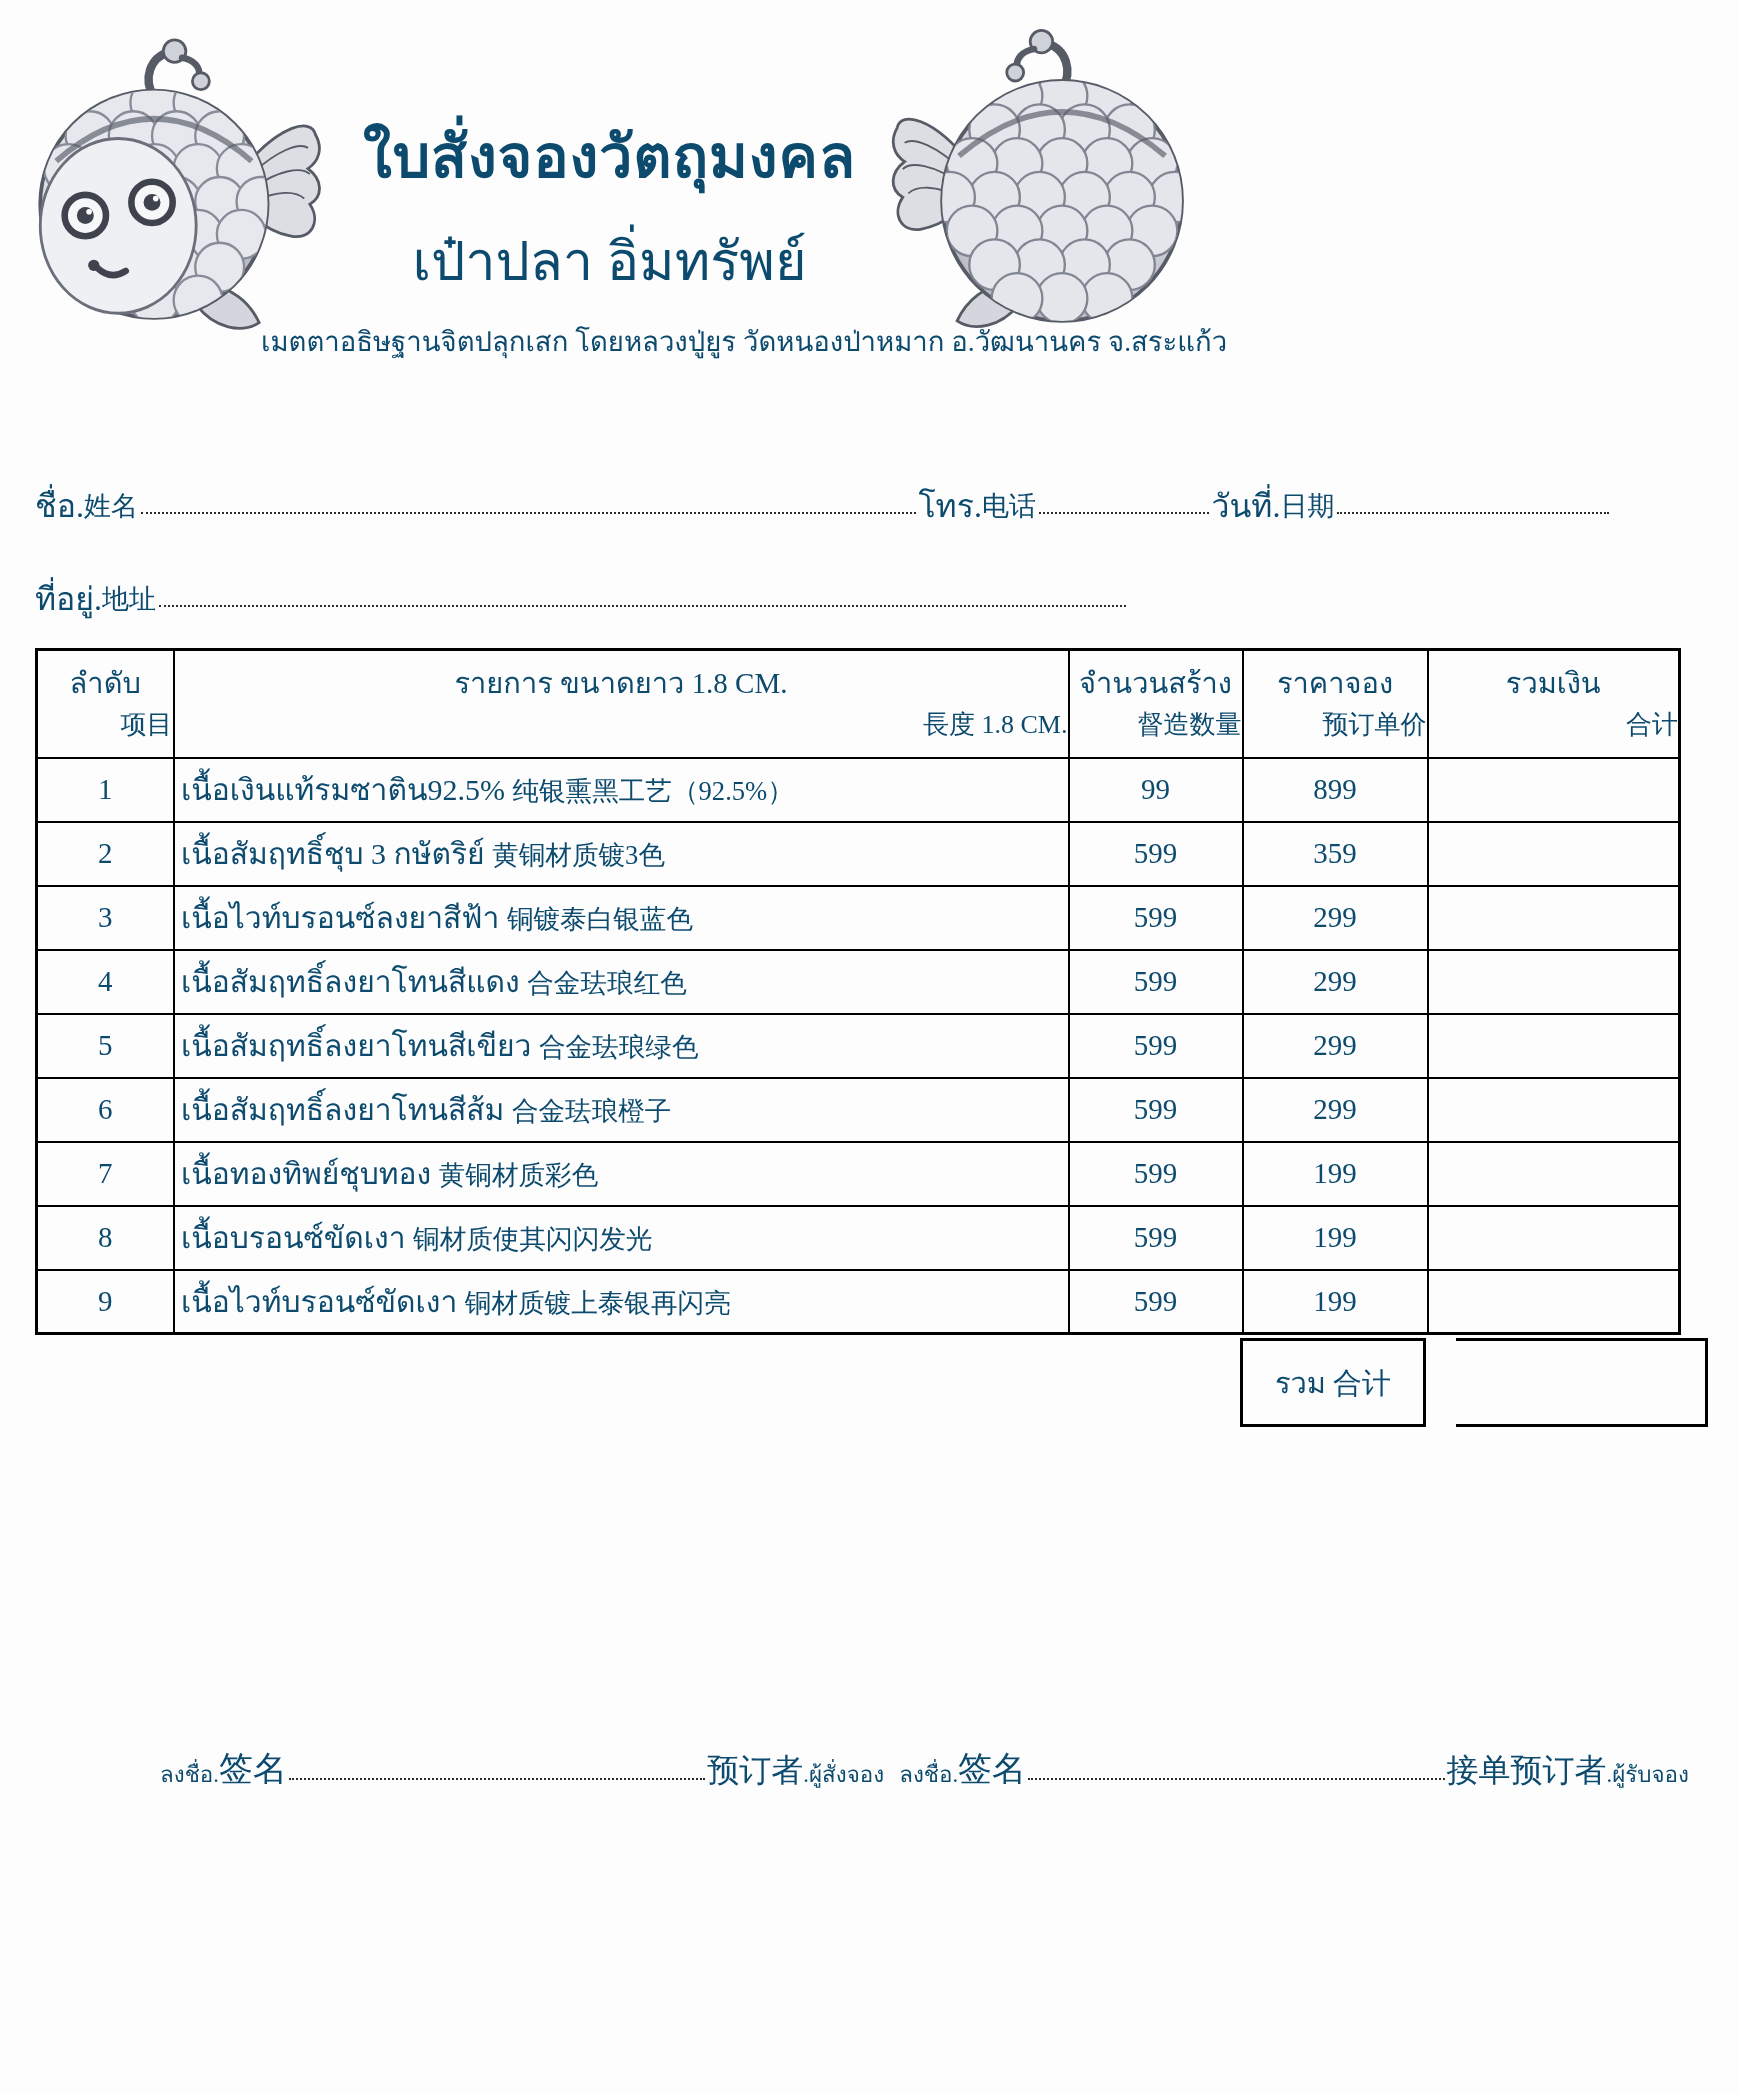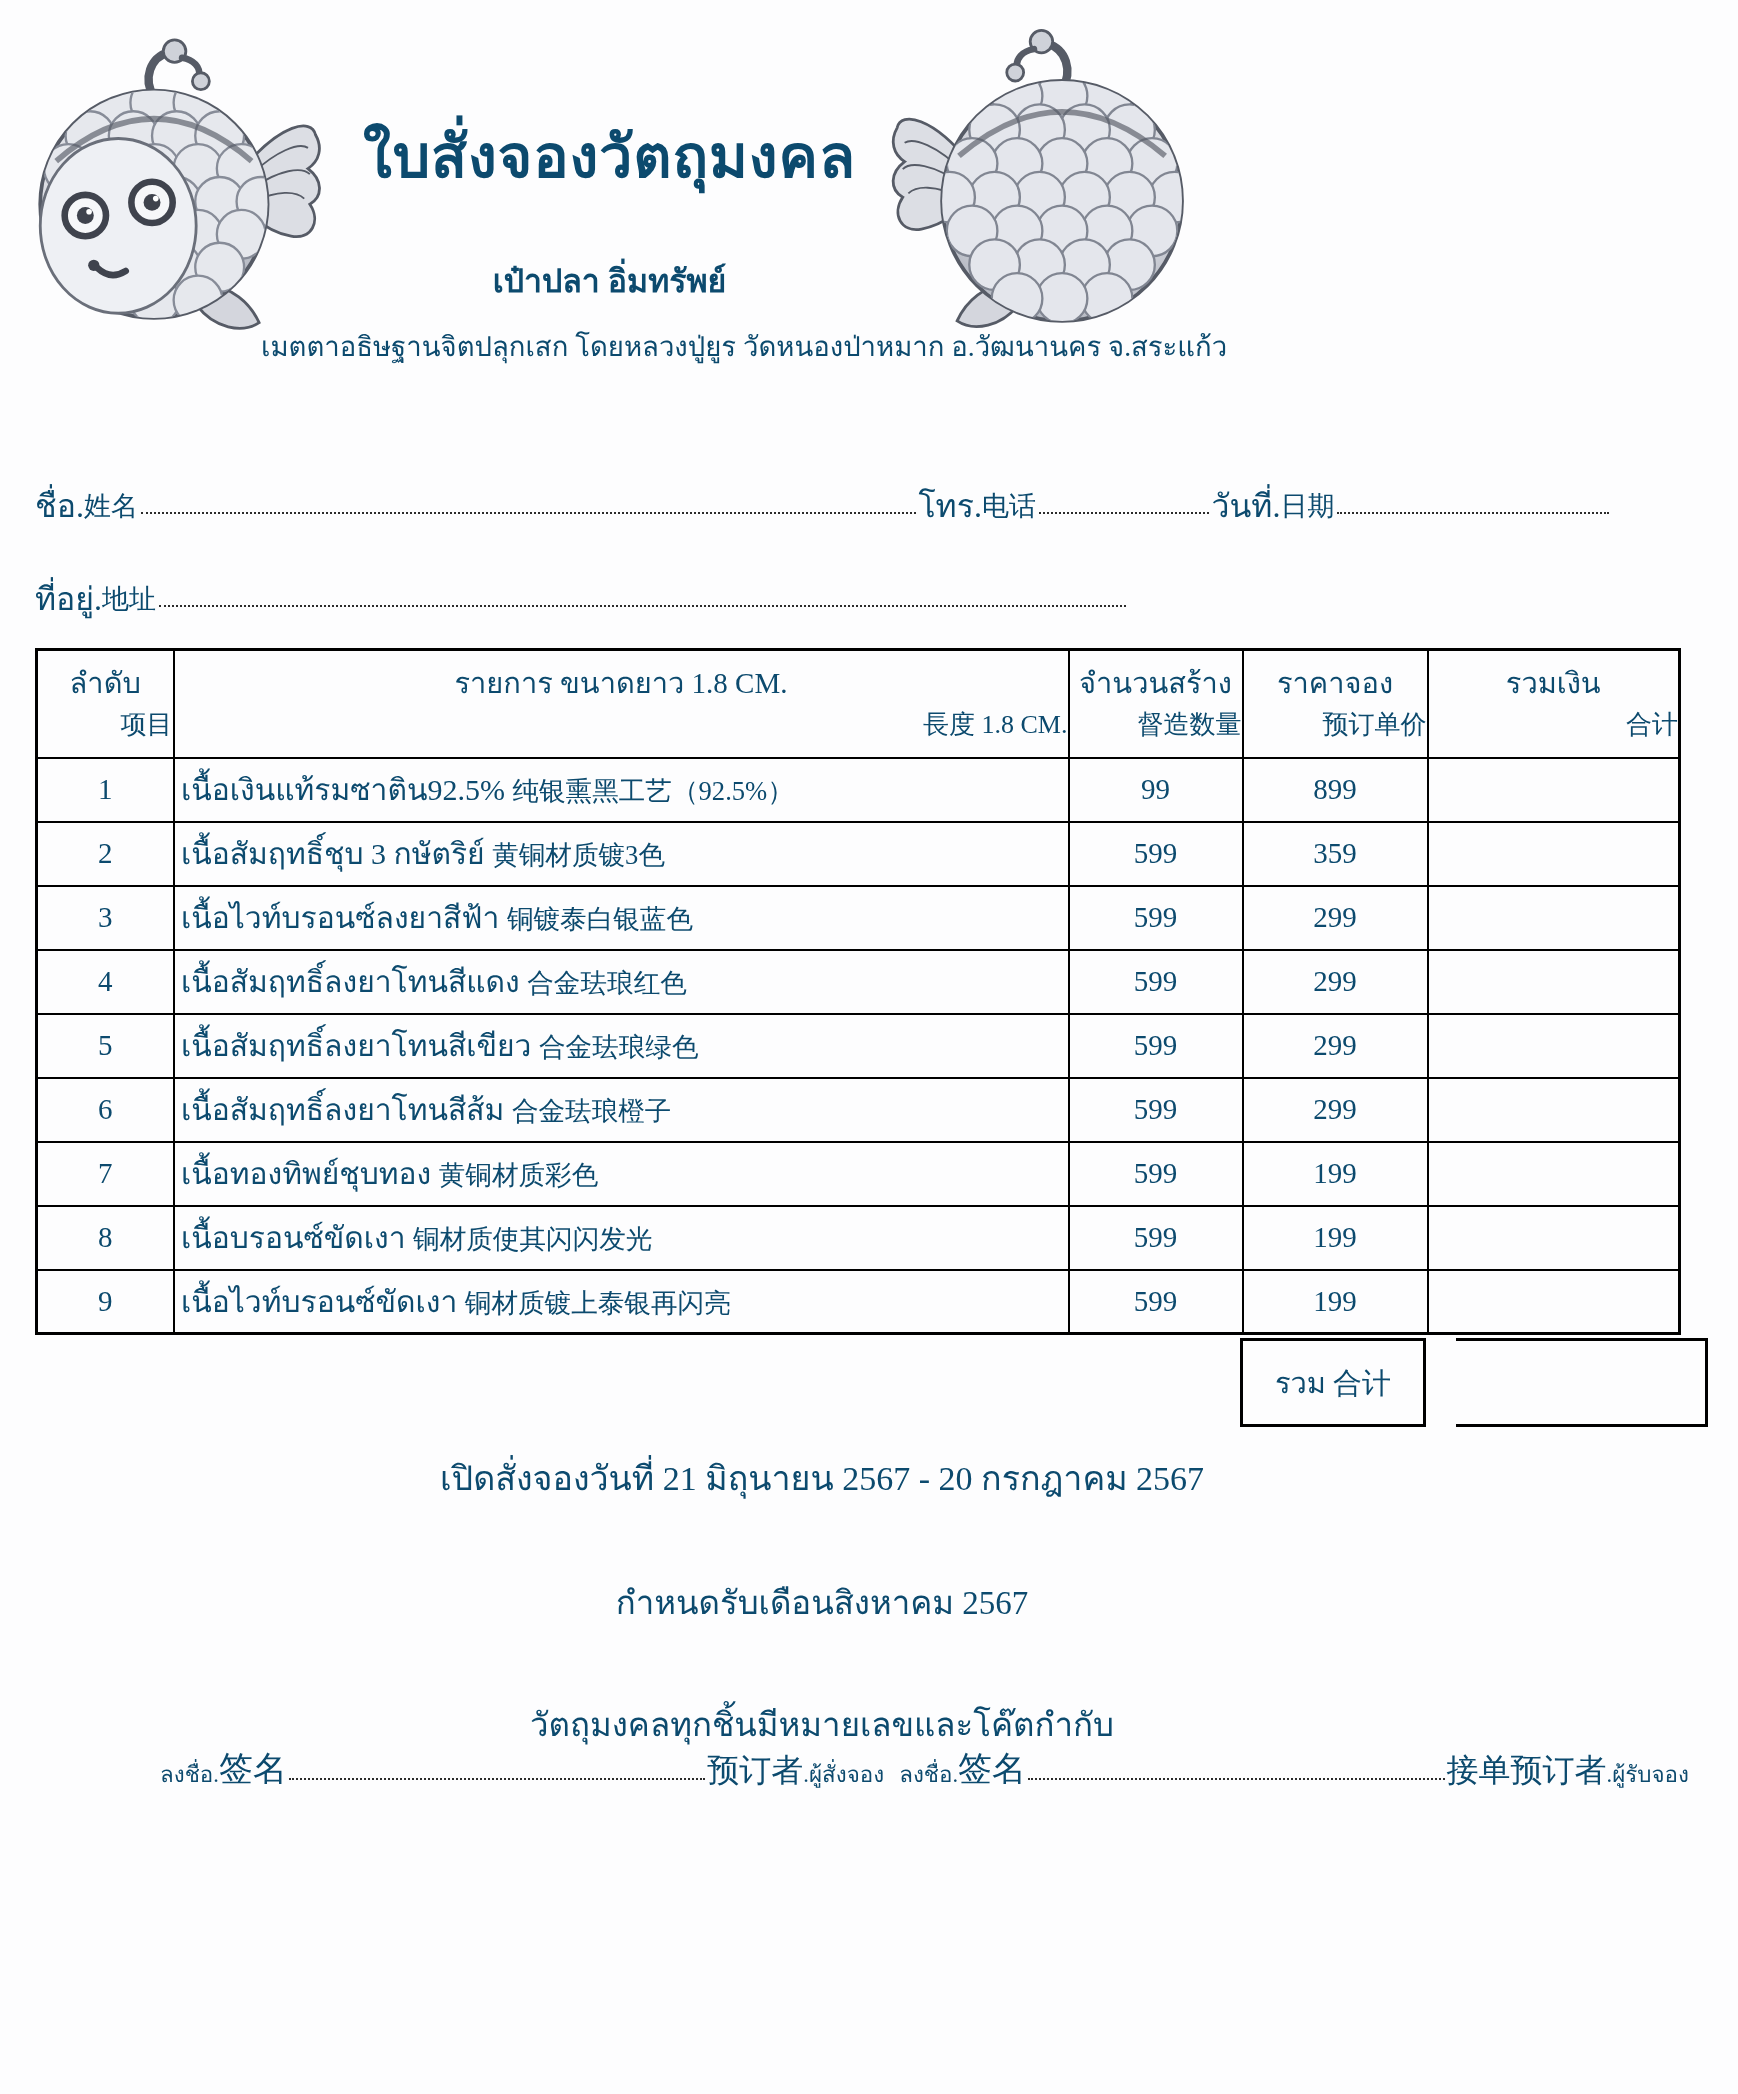--- a/index.html
+++ b/index.html
@@ -12,21 +12,21 @@
     font-family:"Liberation Serif", serif;
     color:#0c4a6e;
     overflow:hidden;
   }
   
   .fish { position:absolute; }
   .fish-left  { left:13px;  top:37px;  width:310px; height:296px; }
   .fish-right { left:884px; top:22.4px;  width:328px; height:311px; }
   .header-text { position:absolute; left:261px; top:0; width:697px; text-align:center; }
   .title    { padding-top:121px; font-size:59px; font-weight:600; line-height:1.25; letter-spacing:0.9px; }
-  .subtitle { margin-top:67px;  font-size:32px; font-weight:700; line-height:1.2; }
+  .subtitle { margin-top:35px;  font-size:54px; font-weight:400; line-height:1.2; }
   .blessing { margin-top:24px;  font-size:27.5px; white-space:nowrap; }
   
   .fill-row { position:absolute; display:flex; align-items:flex-end; }
   .row-name { left:35px; top:464px; width:1577px; height:58px; }
   .row-addr { left:35px; top:557px; width:1094px; height:58px; }
   .lbl-th { font-size:32px; line-height:1; }
   .lbl-cn { font-size:27px; line-height:1.15; }
   .dots { border-bottom:2.8px dotted #2b2b2b; height:1.9px; margin:0 2.8px 8.4px 2.8px; }
   .dots-name { flex:1 1 auto; }
   .dots-phone { width:170px; flex:0 0 auto; }
@@ -362,25 +362,20 @@
           <td class="c"></td>
         </tr>
       </tbody>
   </table>
 
   <div class="sum-row">
     <div class="sum-cell label">รวม 合计</div>
     <div class="sum-cell value"></div>
   </div>
 
-  <div class="notes">
-    <div class="note1">เปิดสั่งจองวันที่ 21 มิถุนายน 2567  - 20 กรกฎาคม 2567</div>
-    <div class="note2">กำหนดรับเดือนสิงหาคม  2567</div>
-    <div class="note3">วัตถุมงคลทุกชิ้นมีหมายเลขและโค๊ตกำกับ</div>
-  </div>
 
   <div class="sig-row">
     <span class="sig-th">ลงชื่อ.</span>
     <span class="sig-cn">签名</span>
     <span class="sig-dots"></span>
     <span class="sig-role-cn">预订者</span>
     <span class="sig-role-th">.ผู้สั่งจอง</span>
     <span class="sig-gap"></span>
     <span class="sig-th">ลงชื่อ.</span>
     <span class="sig-cn">签名</span>

